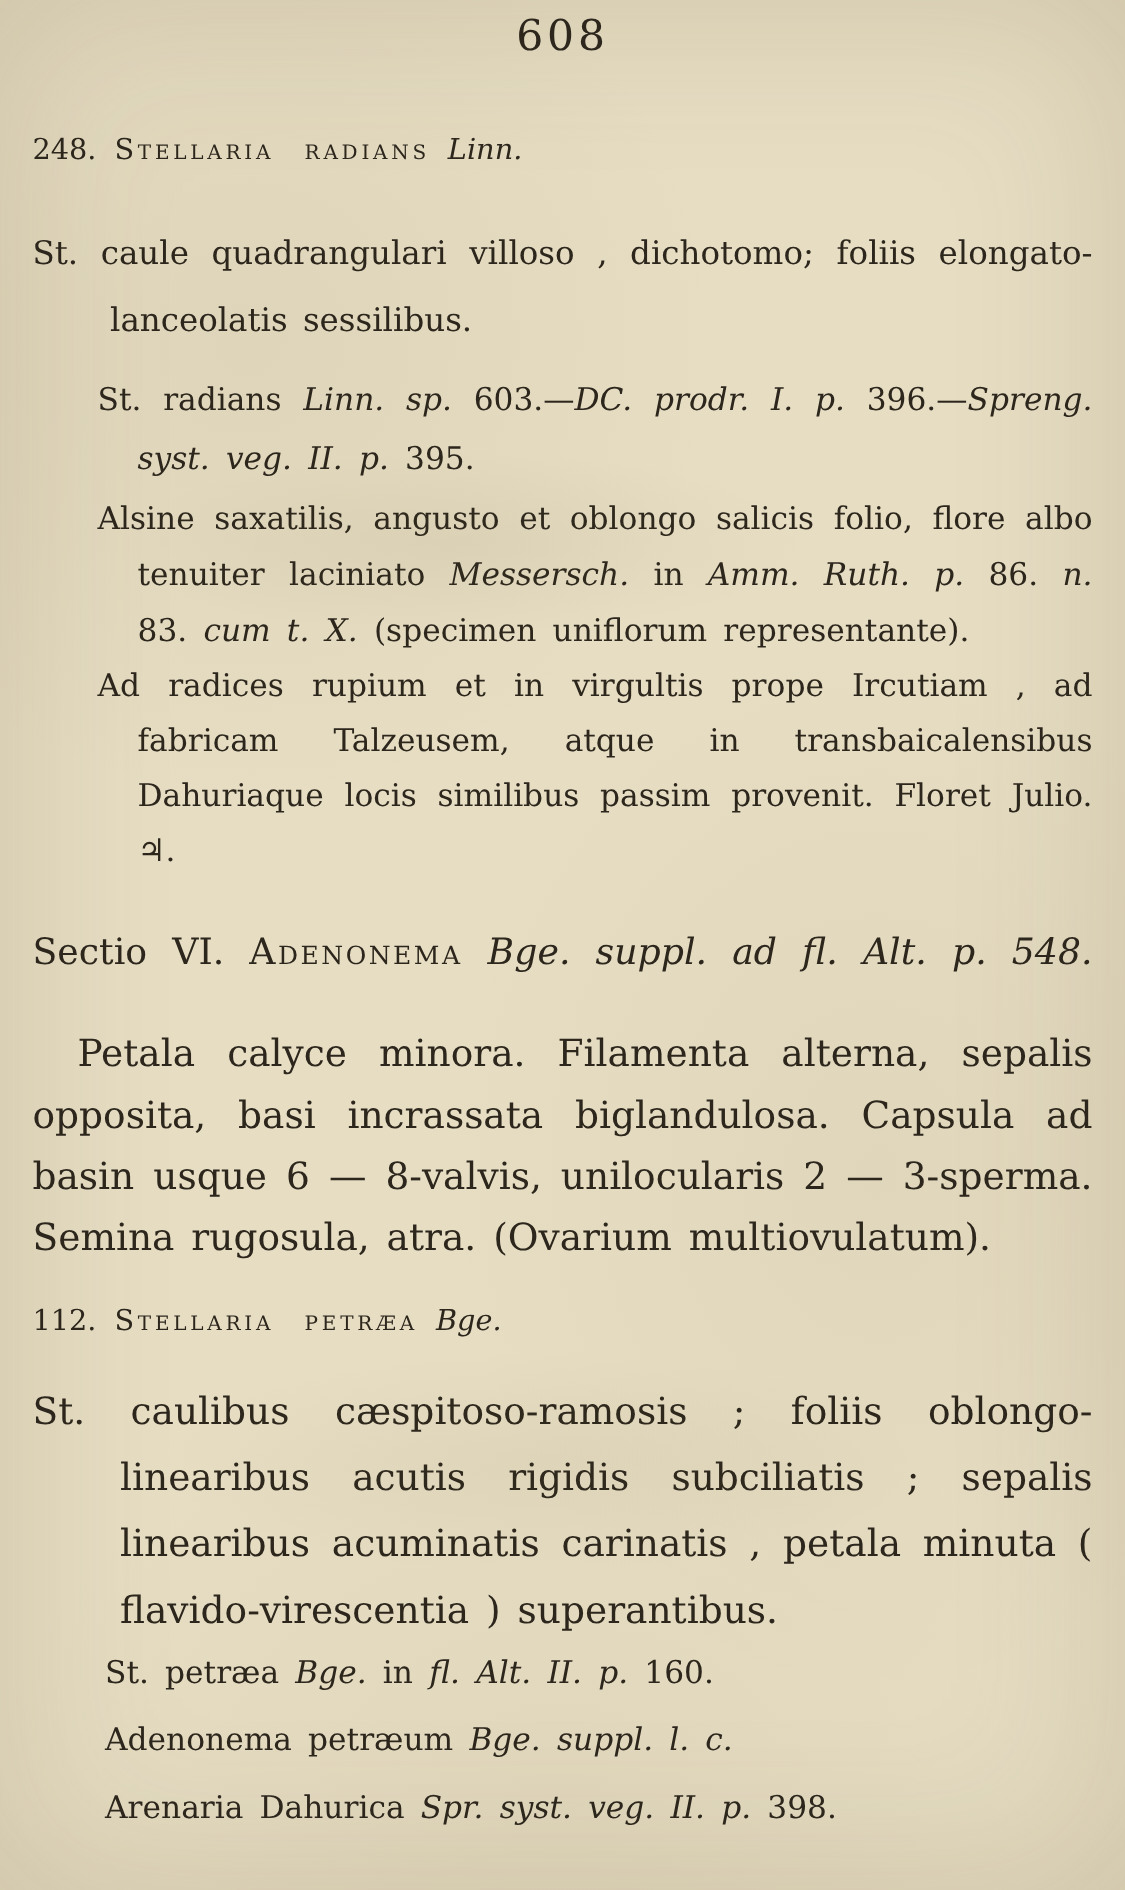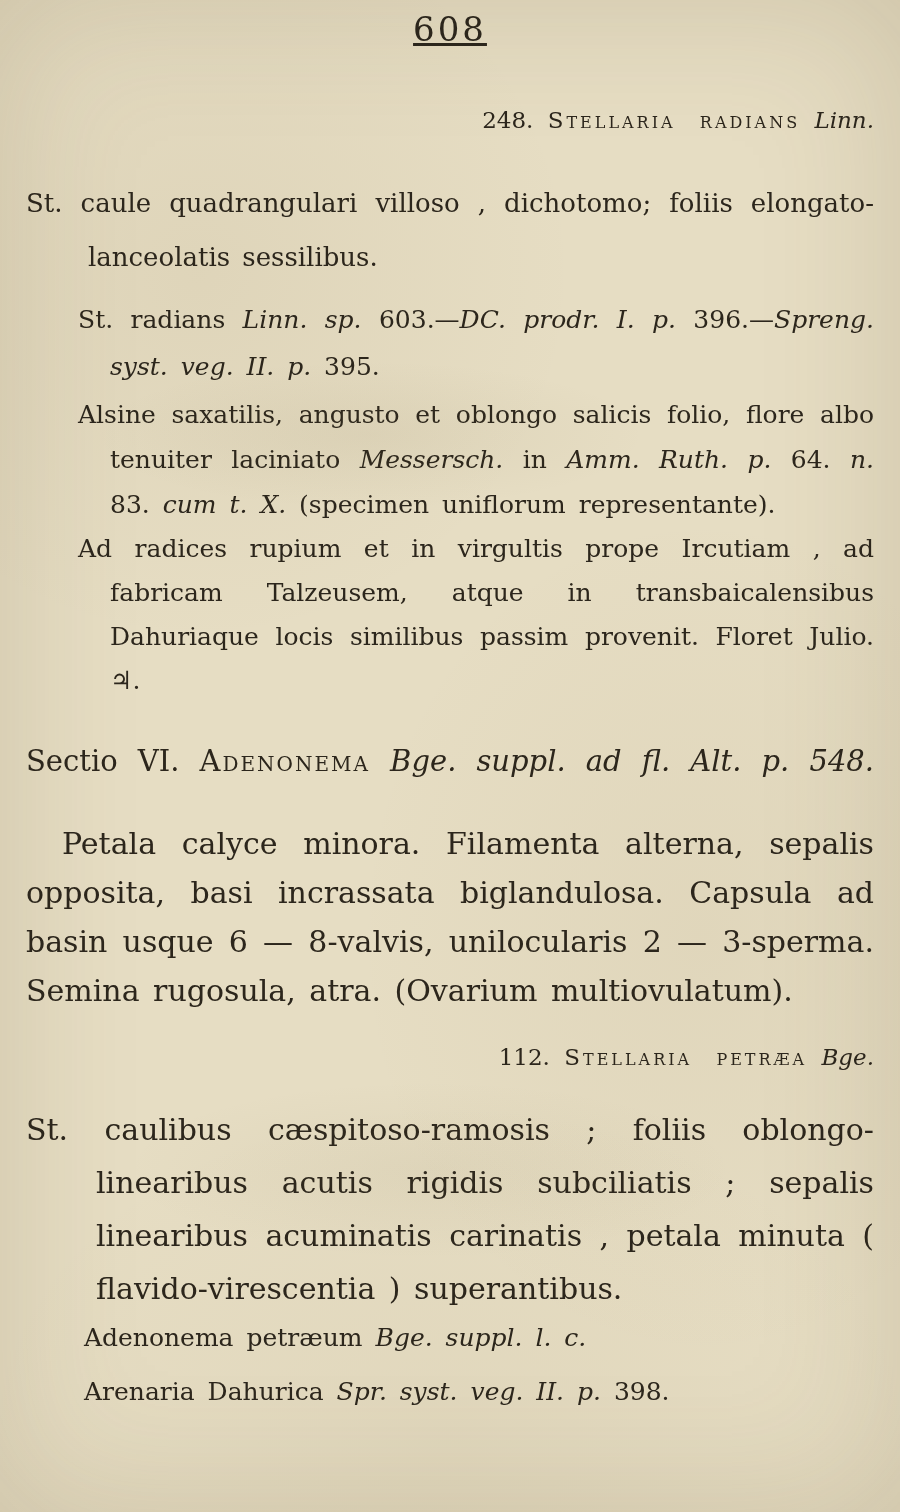--- a/index.html
+++ b/index.html
@@ -30,24 +30,23 @@
               background: radial-gradient(ellipse, rgba(110,95,55,0.06), transparent 70%); }
 
   p, h1, h2, div { margin: 0; }
 
   .pagenum {
     text-align: center;
     font-size: 34px;
     line-height: 42px;
     letter-spacing: 3px;
     font-weight: normal;
-    text-decoration: underline;
   }
   .sp-head {
-    text-align: right;
+    text-align: left;
     font-size: 23px;
     line-height: 32px;
     font-weight: normal;
     word-spacing: 7px;
   }
   .sp-head-248 { margin-top: 54px; }
   .sp-head-249 { margin-top: 26px; }
 
   .just { text-align: justify; }
 
@@ -114,29 +113,30 @@
 <div class="ghost g2"></div>
 
 <div class="pagenum">608</div>
 
 <h2 class="sp-head sp-head-248"><span>248. </span><span class="sc">Stellaria radians</span><span> </span><span class="i">Linn.</span></h2>
 
 <p class="diag just"><span>St. caule quadrangulari villoso , dichotomo; foliis elongato-lanceolatis sessilibus.</span></p>
 
 <p class="cite cite-1 just"><span>St. radians </span><span class="i">Linn. sp.</span><span> 603.—</span><span class="i">DC. prodr. I. p.</span><span> 396.—</span><span class="i">Spreng. syst. veg. II. p.</span><span> 395.</span></p>
 
-<p class="cite cite-2 just"><span>Alsine saxatilis, angusto et oblongo salicis folio, flore albo tenuiter laciniato </span><span class="i">Messersch.</span><span> in </span><span class="i">Amm. Ruth. p.</span><span> 64. </span><span class="i">n.</span><span> 83. </span><span class="i">cum t. X.</span><span> (specimen uniflorum representante).</span></p>
+<p class="cite cite-2 just"><span>Alsine saxatilis, angusto et oblongo salicis folio, flore albo tenuiter laciniato </span><span class="i">Messersch.</span><span> in </span><span class="i">Amm. Ruth. p.</span><span> 86. </span><span class="i">n.</span><span> 83. </span><span class="i">cum t. X.</span><span> (specimen uniflorum representante).</span></p>
 
 <p class="cite cite-3 just"><span>Ad radices rupium et in virgultis prope Ircutiam , ad fabricam Talzeusem, atque in transbaicalensibus Dahuriaque locis similibus passim provenit. Floret Julio. </span><span class="sym">♃</span><span>.</span></p>
 
 <h1 class="sect"><span>Sectio VI. </span><span class="sc">Adenonema</span><span> </span><span class="i">Bge. suppl. ad fl. Alt. p. 548.</span></h1>
 
 <p class="desc just"><span>Petala calyce minora. Filamenta alterna, sepalis opposita, basi incrassata biglandulosa. Capsula ad basin usque 6 — 8-valvis, unilocularis 2 — 3-sperma. Semina rugosula, atra. (Ovarium multiovulatum).</span></p>
 
 <h2 class="sp-head sp-head-249"><span>112. </span><span class="sc">Stellaria petræa</span><span> </span><span class="i">Bge.</span></h2>
 
 <p class="diag2 just"><span>St. caulibus cæspitoso-ramosis ; foliis oblongo-linearibus acutis rigidis subciliatis ; sepalis linearibus acuminatis carinatis , petala minuta ( flavido-virescentia ) superantibus.</span></p>
 
 <div class="synlist">
+  <p class="syn"><span>St. petræa </span><span class="i">Bge.</span><span> in </span><span class="i">fl. Alt. II. p.</span><span> 160.</span></p>
   <p class="syn"><span>Adenonema petræum </span><span class="i">Bge. suppl. l. c.</span></p>
   <p class="syn"><span>Arenaria Dahurica </span><span class="i">Spr. syst. veg. II. p.</span><span> 398.</span></p>
 
 </div>
 
 </body></html>

